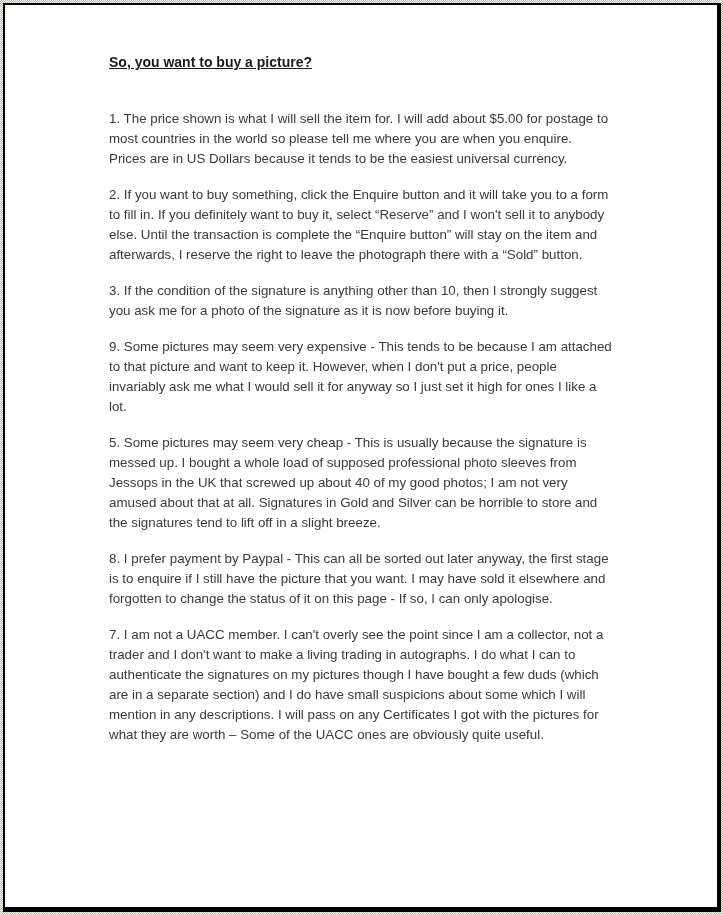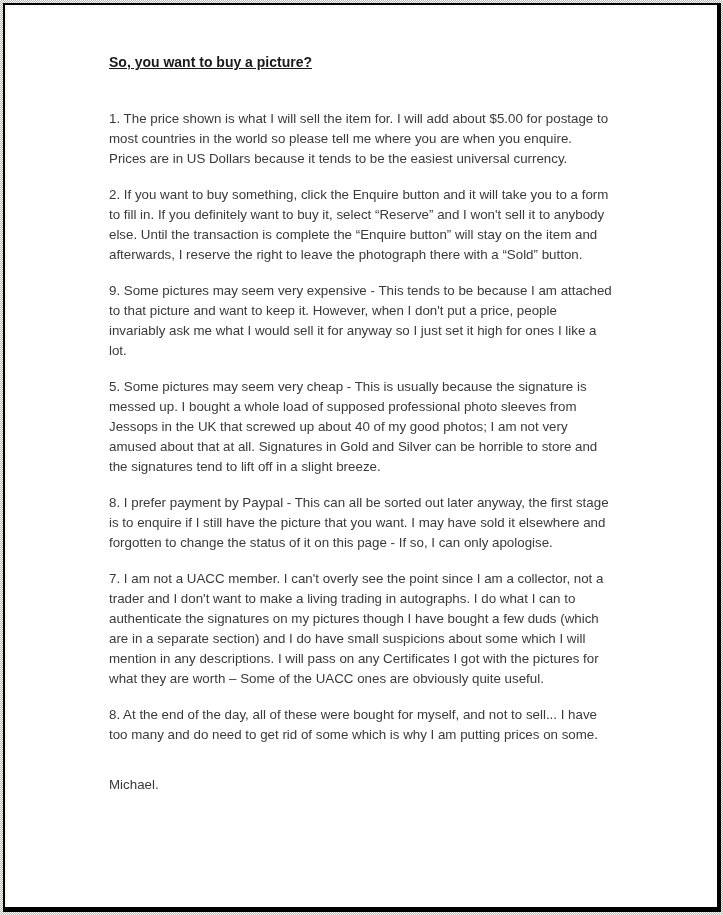--- a/index.html
+++ b/index.html
@@ -55,21 +55,20 @@
 </style>
 </head>
 <body>
 
 <div class="page">
   <div class="content">
     <h1 class="doc-title">So, you want to buy a picture?</h1>
 
     <p class="para">1. The price shown is what I will sell the item for. I will add about $5.00 for postage to most countries in the world so please tell me where you are when you enquire. Prices are in US Dollars because it tends to be the easiest universal currency.</p>
     <p class="para">2. If you want to buy something, click the Enquire button and it will take you to a form to fill in. If you definitely want to buy it, select “Reserve” and I won't sell it to anybody else. Until the transaction is complete the “Enquire button” will stay on the item and afterwards, I reserve the right to leave the photograph there with a “Sold” button.</p>
+    <p class="para">3. If the condition of the signature is anything other than 10, then I strongly suggest you ask me for a photo of the signature as it is now before buying it.</p>
     <p class="para">9. Some pictures may seem very expensive - This tends to be because I am attached to that picture and want to keep it. However, when I don't put a price, people invariably ask me what I would sell it for anyway so I just set it high for ones I like a lot.</p>
     <p class="para">5. Some pictures may seem very cheap - This is usually because the signature is messed up. I bought a whole load of supposed professional photo sleeves from Jessops in the UK that screwed up about 40 of my good photos; I am not very amused about that at all. Signatures in Gold and Silver can be horrible to store and the signatures tend to lift off in a slight breeze.</p>
     <p class="para">8. I prefer payment by Paypal - This can all be sorted out later anyway, the first stage is to enquire if I still have the picture that you want. I may have sold it elsewhere and forgotten to change the status of it on this page - If so, I can only apologise.</p>
     <p class="para">7. I am not a UACC member. I can't overly see the point since I am a collector, not a trader and I don't want to make a living trading in autographs. I do what I can to authenticate the signatures on my pictures though I have bought a few duds (which are in a separate section) and I do have small suspicions about some which I will mention in any descriptions. I will pass on any Certificates I got with the pictures for what they are worth – Some of the UACC ones are obviously quite useful.</p>
-    <p class="para">8. At the end of the day, all of these were bought for myself, and not to sell... I have too many and do need to get rid of some which is why I am putting prices on some.</p>
 
-    <p class="para signature">Michael.</p>
   </div>
 </div>
 
 </body></html>

